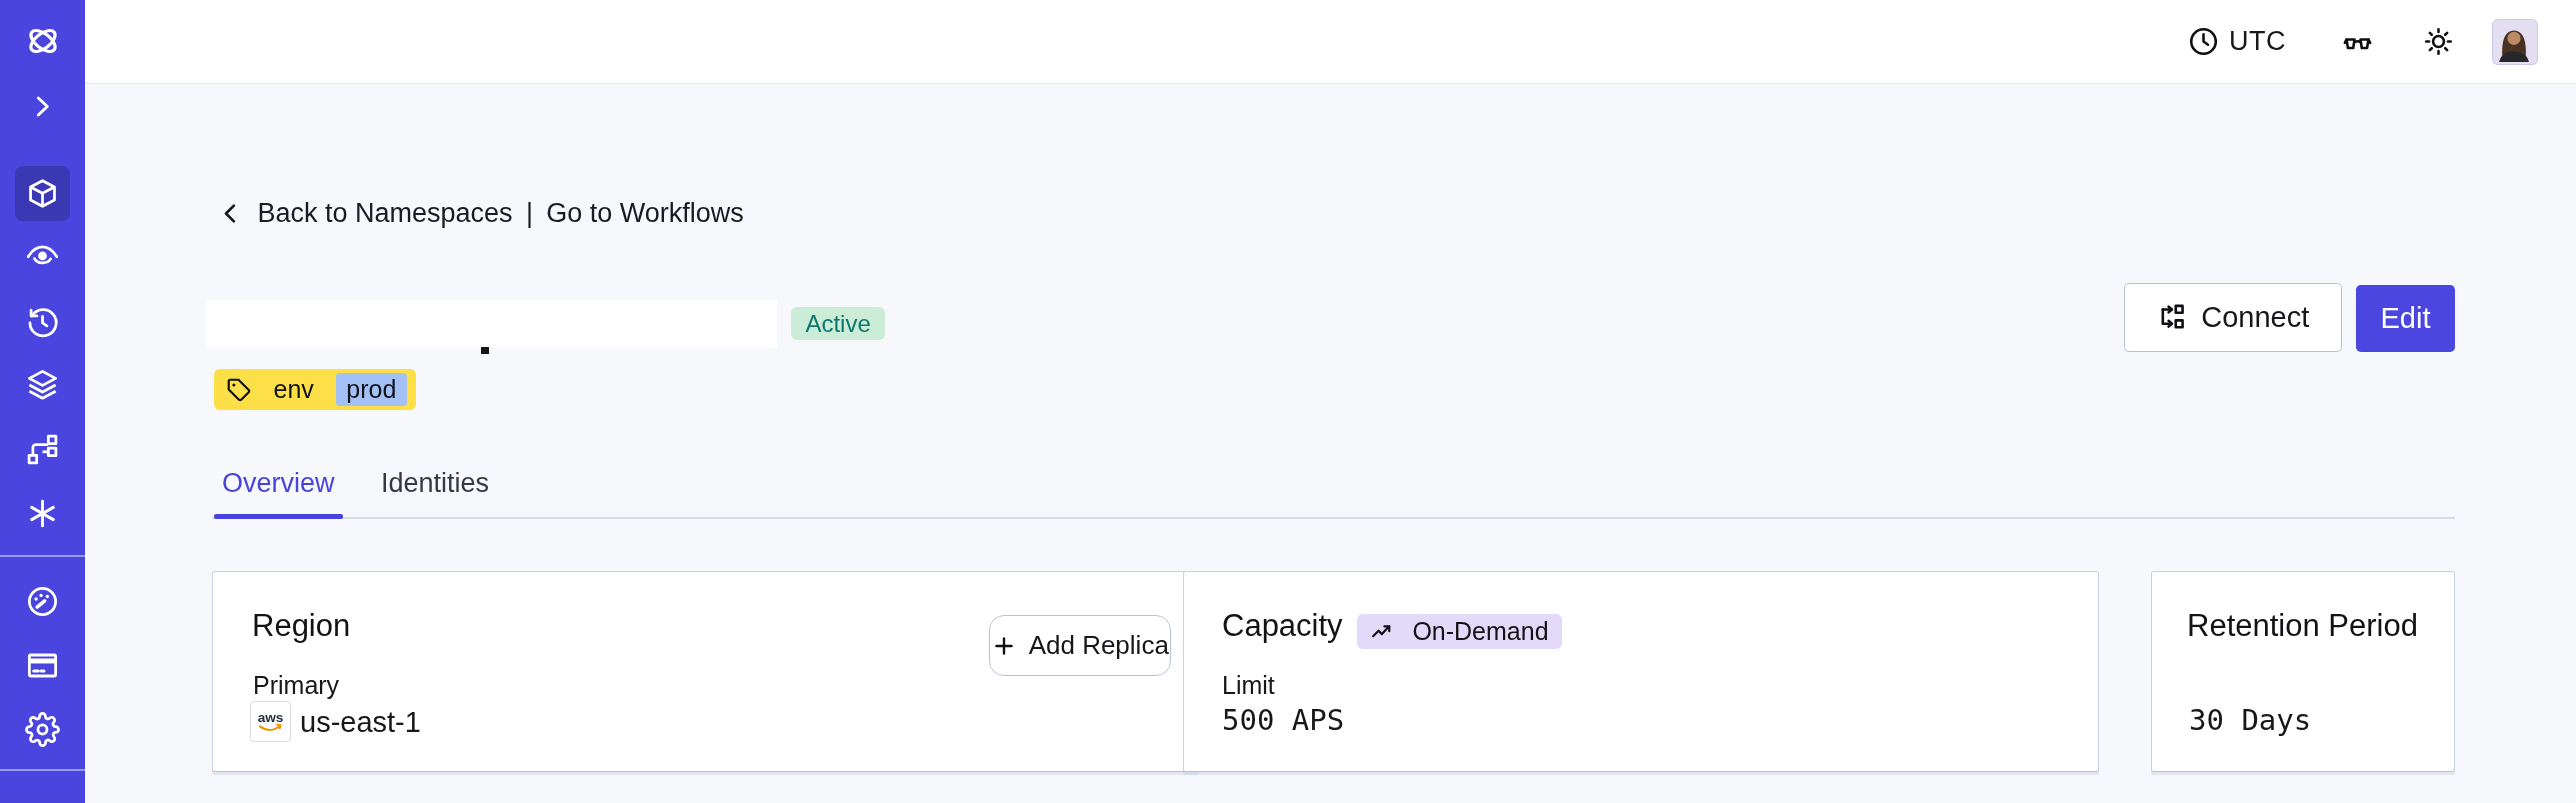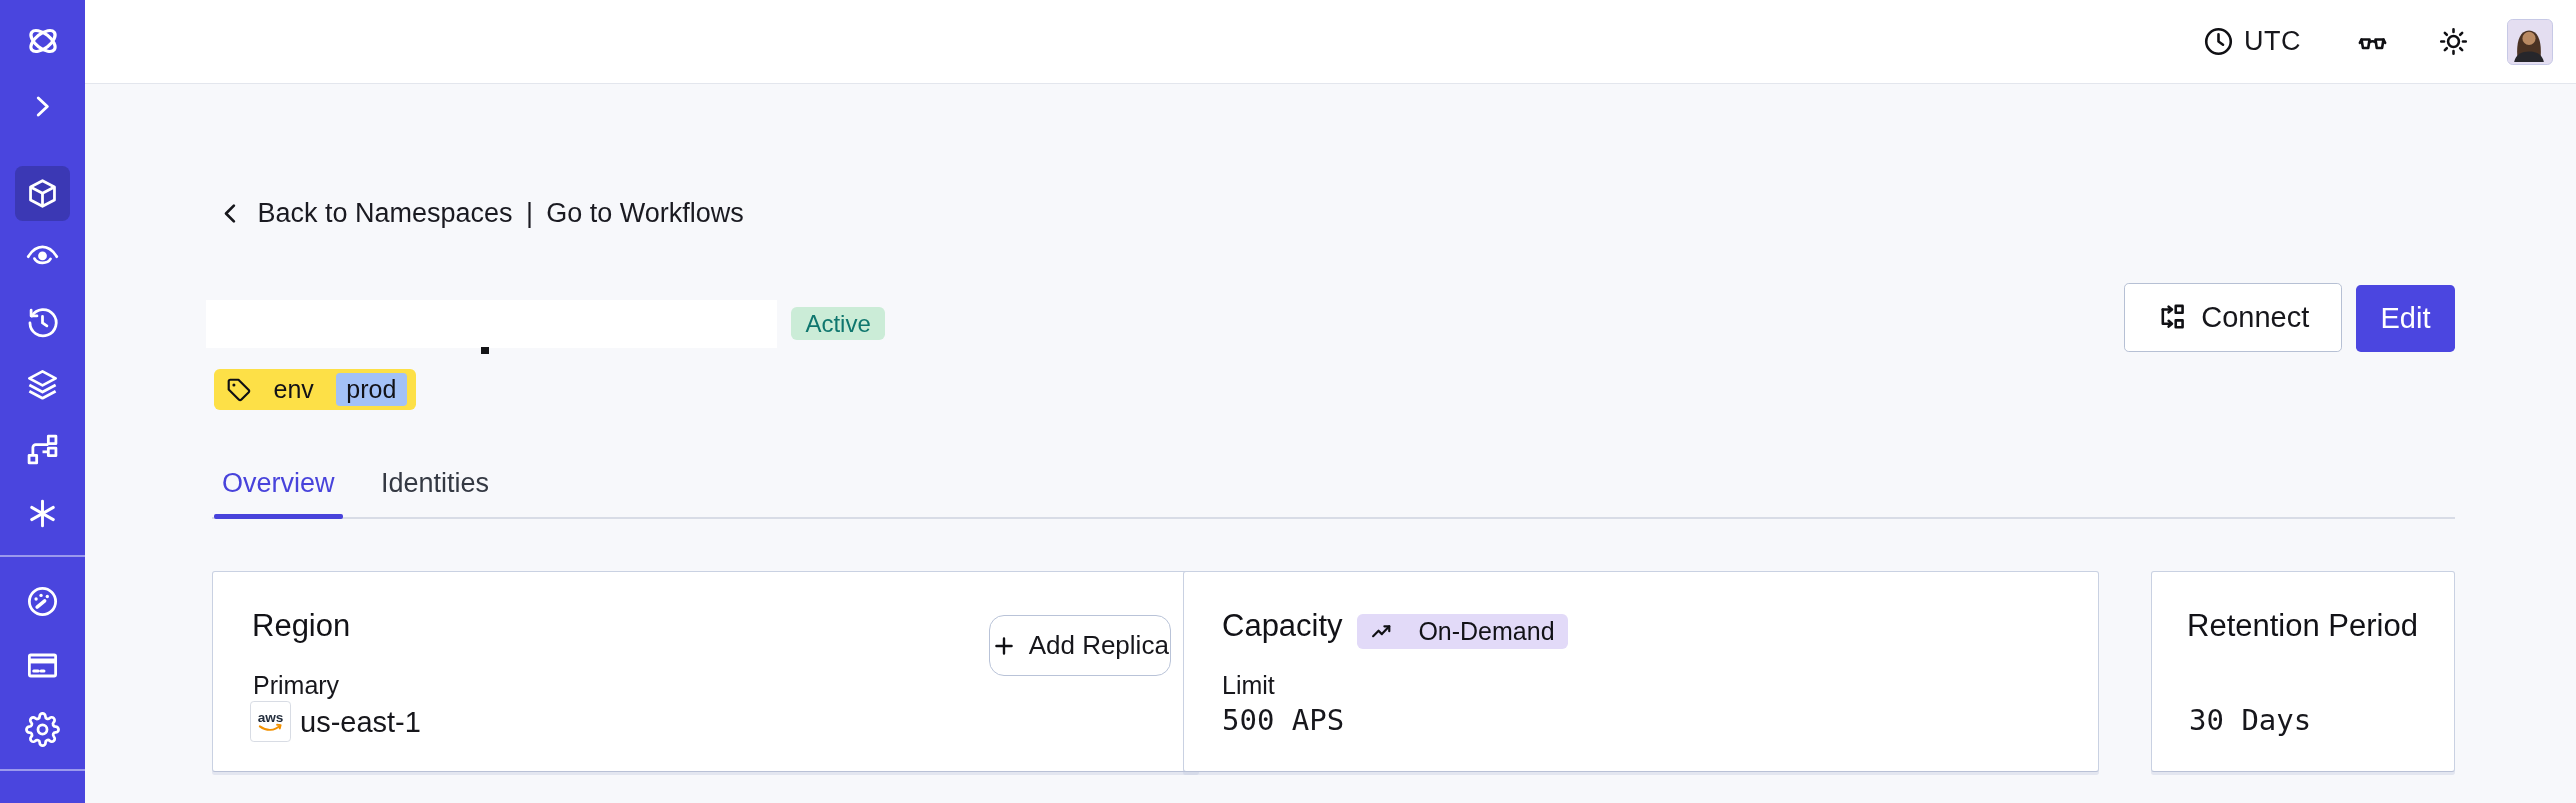--- a/index.html
+++ b/index.html
@@ -10,21 +10,21 @@
     color: #17171c;
     position: relative;
   }
   .abs { position: absolute; }
 
   
   .topbar {
     position: absolute; left: 85px; top: 0; right: 0; height: 84px;
     background: #ffffff; border-bottom: 1.9px solid #e3e6ed;
     display: flex; align-items: center; justify-content: flex-end;
-    padding-right: 23px; gap: 0;
+    padding-right: 38px; gap: 0;
   }
   .topbar-item {
     display: flex; align-items: center; gap: 9.6px;
     color: #17171c; cursor: pointer;
   }
   .tz { margin-right: 56px; font-size: 27px; letter-spacing: 0.5px; }
   .tb-icon { width: 31px; height: 31px; display: block; }
   .tb-gap { margin-right: 50px; }
   .avatar {
     width: 46px; height: 46px; border-radius: 5.8px; overflow: hidden;
@@ -119,21 +119,21 @@
   .btn-add-replica { right: 27px; top: 43px; width: 182px; height: 61px; border-radius: 15px; }
   .highlight-box {
     position: absolute; left: 628px; top: 26px; width: 263px; height: 70px;
     border: 5.8px solid #e8432c; border-radius: 2.9px;
     display: flex; align-items: center; justify-content: center;
   }
   .btn-manage { position: static; width: 242px; height: 47px; }
   .ondemand-badge {
     position: absolute; left: 173px; top: 42px; height: 35px;
     background: #e2daf8; border-radius: 5.8px; padding: 0 13.4px;
-    display: inline-flex; align-items: center; gap: 23px;
+    display: inline-flex; align-items: center; gap: 17px;
     font-size: 25px; color: #121217;
   }
   .aws-badge {
     position: absolute; left: 37px; top: 129px; width: 41px; height: 41px;
     background: #ffffff; border: 1px solid #d8dce4; border-radius: 3.8px;
     display: flex; align-items: center; justify-content: center;
   }
   .aws-badge svg { display: block; }
   .region-value { position: absolute; left: 87px; top: 136px; font-size: 29px; color: #17171c; line-height: 1; }
 </style>

